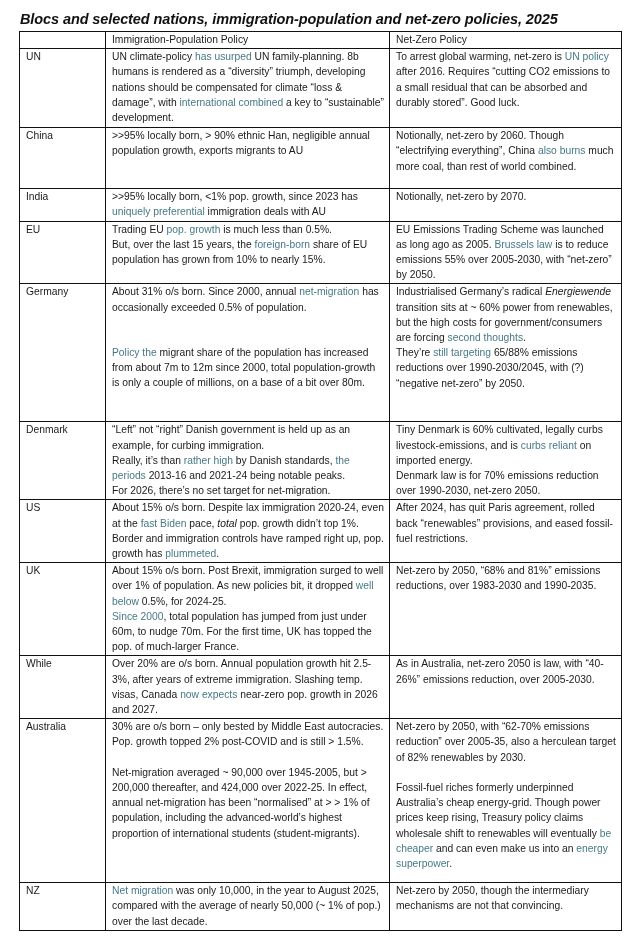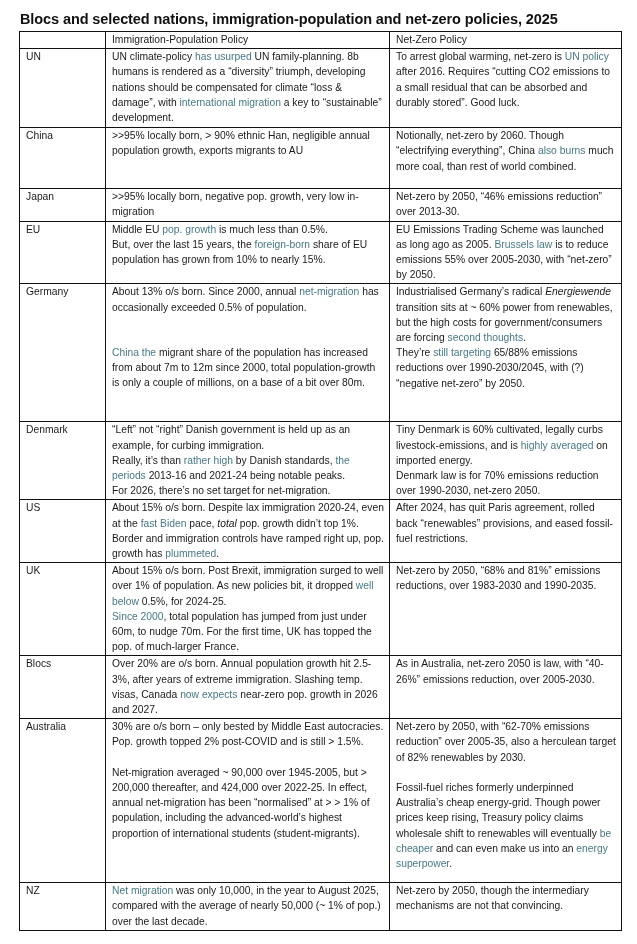--- a/index.html
+++ b/index.html
@@ -3,21 +3,21 @@
 <meta charset="utf-8">
 <style>
   html, body { margin: 0; padding: 0; background: #ffffff; }
   body {
     width: 637px; height: 944px; overflow: hidden;
     font-family: "Liberation Sans", "DejaVu Sans", sans-serif;
     color: #1a1a1a;
   }
   .page { position: relative; padding: 10px 0 0 19px; }
   .title {
-    font-weight: bold; 
+    font-weight: bold; font-style: italic;
     font-size: 14.5px; line-height: 18px;
     color: #111; margin: 0 0 3px 1px; letter-spacing: -0.1px;
   }
   table.policy {
     border-collapse: collapse;
     width: 602px;
     table-layout: fixed;
     font-size: 10.3px;
     line-height: 15.2px;
   }
@@ -55,90 +55,90 @@
       <tr>
         <th></th>
         <th>Immigration-Population Policy</th>
         <th>Net-Zero Policy</th>
       </tr>
     </thead>
     <tbody>
 
       <tr style="height:79px">
         <td>UN</td>
-        <td><span>UN climate-policy </span><a class="lnk">has usurped</a><span> UN family-planning. 8b humans is rendered as a “diversity” triumph, developing nations should be compensated for climate “loss &amp; damage”, with </span><a class="lnk">international migration</a><span> a key to “sustainable” development.</span></td>
+        <td><span>UN climate-policy </span><a class="lnk">has usurped</a><span> UN family-planning. 8b humans is rendered as a “diversity” triumph, developing nations should be compensated for climate “loss &amp; damage”, with </span><a class="lnk">international combined</a><span> a key to “sustainable” development.</span></td>
         <td><span>To arrest global warming, net-zero is </span><a class="lnk">UN policy</a><span> after 2016. Requires “cutting CO2 emissions to a small residual that can be absorbed and durably stored”. Good luck.</span></td>
       </tr>
 
       <tr style="height:61px">
         <td>China</td>
         <td><span>&gt;&gt;95% locally born, &gt; 90% ethnic Han, negligible annual population growth, exports migrants to AU</span></td>
         <td><span>Notionally, net-zero by 2060. Though “electrifying everything”, China </span><a class="lnk">also burns</a><span> much more coal, than rest of world combined.</span></td>
       </tr>
 
+      <tr>
+        <td>India</td>
+        <td><span>&gt;&gt;95% locally born, &lt;1% pop. growth, since 2023 has </span><a class="lnk">uniquely preferential</a><span> immigration deals with AU</span></td>
+        <td>Notionally, net-zero by 2070.</td>
+      </tr>
 
-      <tr>
-        <td>Japan</td>
-        <td>&gt;&gt;95% locally born, negative pop. growth, very low in-migration</td>
-        <td>Net-zero by 2050, “46% emissions reduction” over 2013-30.</td>
-      </tr>
 
       <tr>
         <td>EU</td>
         <td>
-          <span class="para"><span>Middle EU </span><a class="lnk">pop. growth</a><span> is much less than 0.5%.</span></span>
+          <span class="para"><span>Trading EU </span><a class="lnk">pop. growth</a><span> is much less than 0.5%.</span></span>
           <span class="para"><span>But, over the last 15 years, the </span><a class="lnk">foreign-born</a><span> share of EU population has grown from 10% to nearly 15%.</span></span>
         </td>
         <td><span>EU Emissions Trading Scheme was launched as long ago as 2005. </span><a class="lnk">Brussels law</a><span> is to reduce emissions 55% over 2005-2030, with “net-zero” by 2050.</span></td>
       </tr>
 
       <tr style="height:138px">
         <td>Germany</td>
         <td>
-          <span class="para"><span>About 13% o/s born. Since 2000, annual </span><a class="lnk">net-migration</a><span> has occasionally exceeded 0.5% of population.</span></span>
+          <span class="para"><span>About 31% o/s born. Since 2000, annual </span><a class="lnk">net-migration</a><span> has occasionally exceeded 0.5% of population.</span></span>
           <span class="gap"></span>
             <span class="gap"></span>
-          <span class="para"><a class="lnk">China the</a><span> migrant share of the population has increased from about 7m to 12m since 2000, total population-growth is only a couple of millions, on a base of a bit over 80m.</span></span>
+          <span class="para"><a class="lnk">Policy the</a><span> migrant share of the population has increased from about 7m to 12m since 2000, total population-growth is only a couple of millions, on a base of a bit over 80m.</span></span>
         </td>
         <td>
           <span class="para"><span>Industrialised Germany’s radical </span><em>Energiewende</em><span> transition sits at ~ 60% power from renewables, but the high costs for government/consumers are forcing </span><a class="lnk">second thoughts</a><span>.</span></span>
           <span class="para"><span>They’re </span><a class="lnk">still targeting</a><span> 65/88% emissions reductions over 1990-2030/2045, with (?) “negative net-zero” by 2050.</span></span>
         </td>
       </tr>
 
       <tr>
         <td>Denmark</td>
         <td>
           <span class="para">“Left” not “right” Danish government is held up as an example, for curbing immigration.</span>
           <span class="para"><span>Really, it’s than </span><a class="lnk">rather high</a><span> by Danish standards, </span><a class="lnk">the periods</a><span> 2013-16 and 2021-24 being notable peaks.</span></span>
           <span class="para">For 2026, there’s no set target for net-migration.</span>
         </td>
         <td>
-          <span class="para"><span>Tiny Denmark is 60% cultivated, legally curbs livestock-emissions, and is </span><a class="lnk">highly averaged</a><span> on imported energy.</span></span>
+          <span class="para"><span>Tiny Denmark is 60% cultivated, legally curbs livestock-emissions, and is </span><a class="lnk">curbs reliant</a><span> on imported energy.</span></span>
           <span class="para">Denmark law is for 70% emissions reduction over 1990-2030, net-zero 2050.</span>
         </td>
       </tr>
 
       <tr>
         <td>US</td>
         <td><span>About 15% o/s born. Despite lax immigration 2020-24, even at the </span><a class="lnk">fast Biden</a><span> pace, </span><em>total</em><span> pop. growth didn’t top 1%. Border and immigration controls have ramped right up, pop. growth has </span><a class="lnk">plummeted</a><span>.</span></td>
         <td>After 2024, has quit Paris agreement, rolled back “renewables” provisions, and eased fossil-fuel restrictions.</td>
       </tr>
 
       <tr>
         <td>UK</td>
         <td>
           <span class="para"><span>About 15% o/s born. Post Brexit, immigration surged to well over 1% of population. As new policies bit, it dropped </span><a class="lnk">well below</a><span> 0.5%, for 2024-25.</span></span>
           <span class="para"><a class="lnk">Since 2000</a><span>, total population has jumped from just under 60m, to nudge 70m. For the first time, UK has topped the pop. of much-larger France.</span></span>
         </td>
         <td>Net-zero by 2050, “68% and 81%” emissions reductions, over 1983-2030 and 1990-2035.</td>
       </tr>
 
       <tr>
-        <td>Blocs</td>
+        <td>While</td>
         <td><span>Over 20% are o/s born. Annual population growth hit 2.5-3%, after years of extreme immigration. Slashing temp. visas, Canada </span><a class="lnk">now expects</a><span> near-zero pop. growth in 2026 and 2027.</span></td>
         <td>As in Australia, net-zero 2050 is law, with “40-26%” emissions reduction, over 2005-2030.</td>
       </tr>
 
       <tr style="height:164px">
         <td>Australia</td>
         <td>
           <span class="para">30% are o/s born – only bested by Middle East autocracies. Pop. growth topped 2% post-COVID and is still &gt; 1.5%.</span>
           <span class="gap"></span>
           <span class="para">Net-migration averaged ~ 90,000 over 1945-2005, but &gt; 200,000 thereafter, and 424,000 over 2022-25. In effect, annual net-migration has been “normalised” at &gt; &gt; 1% of population, including the advanced-world’s highest proportion of international students (student-migrants).</span>

